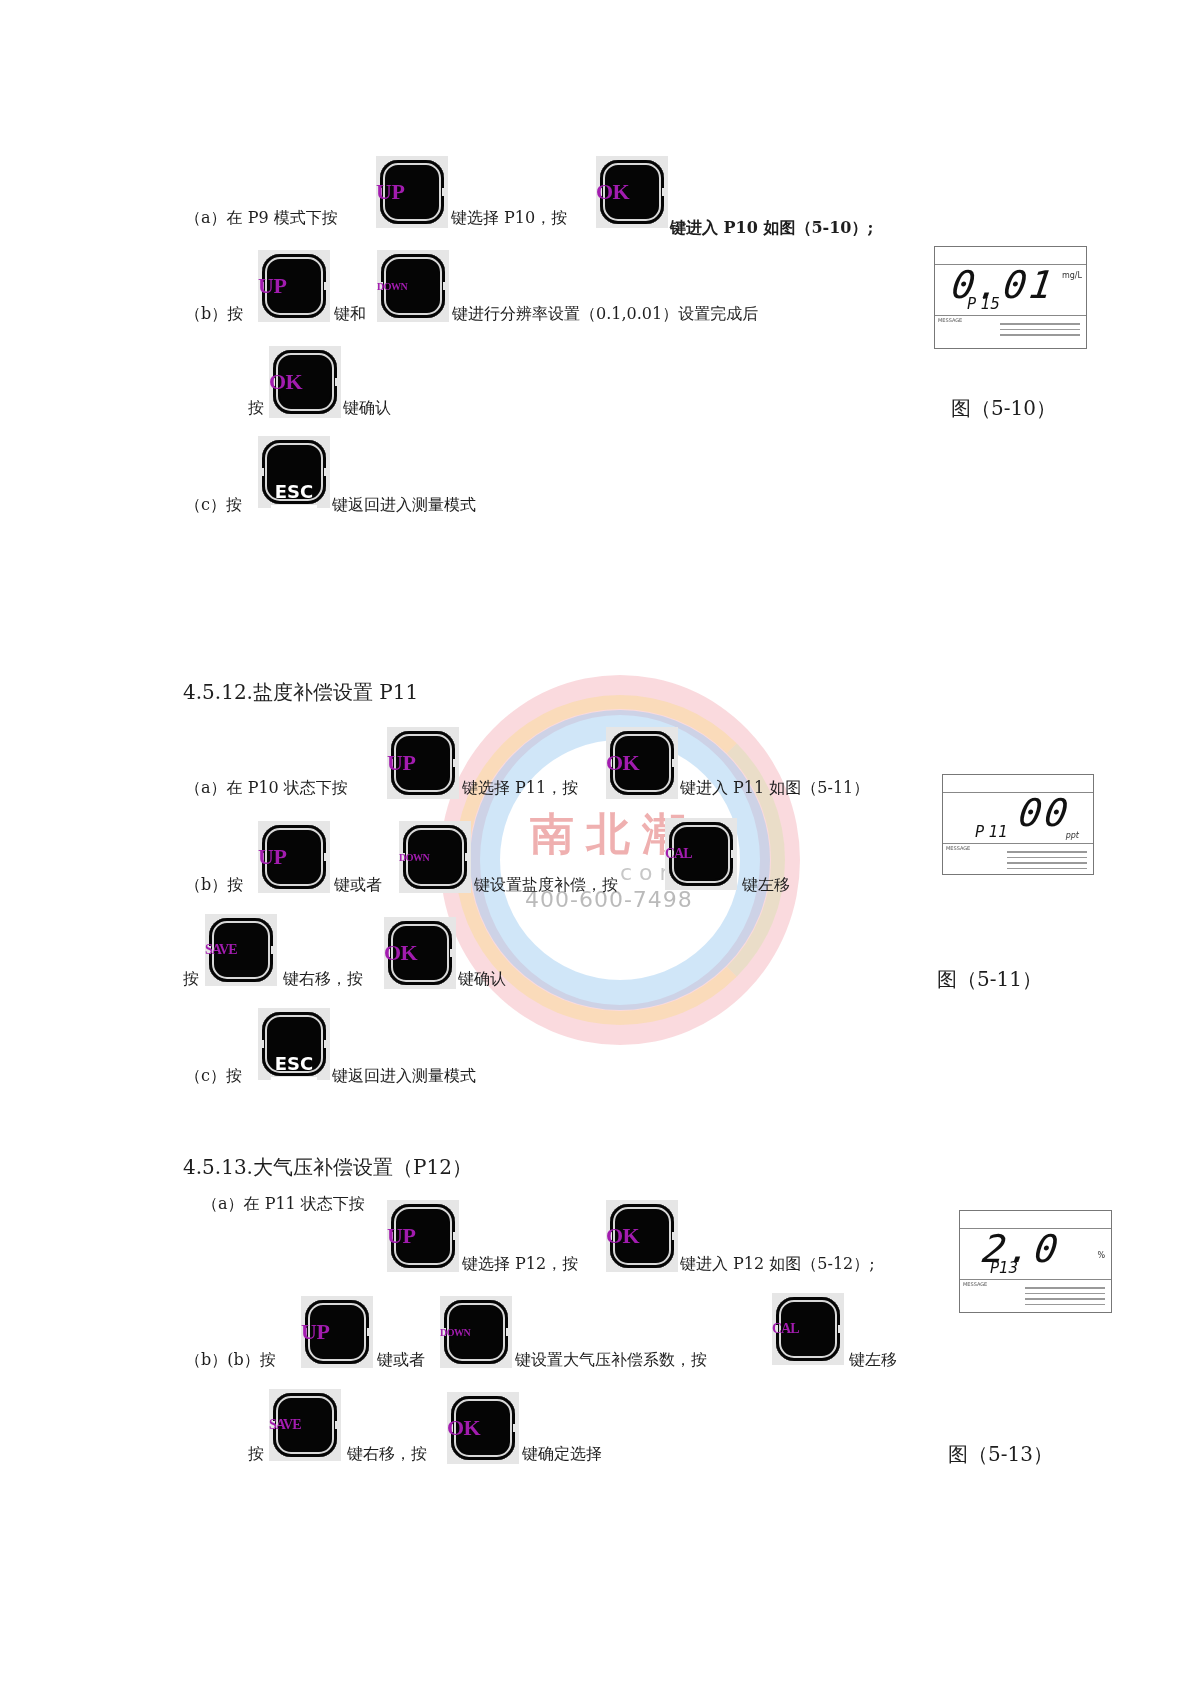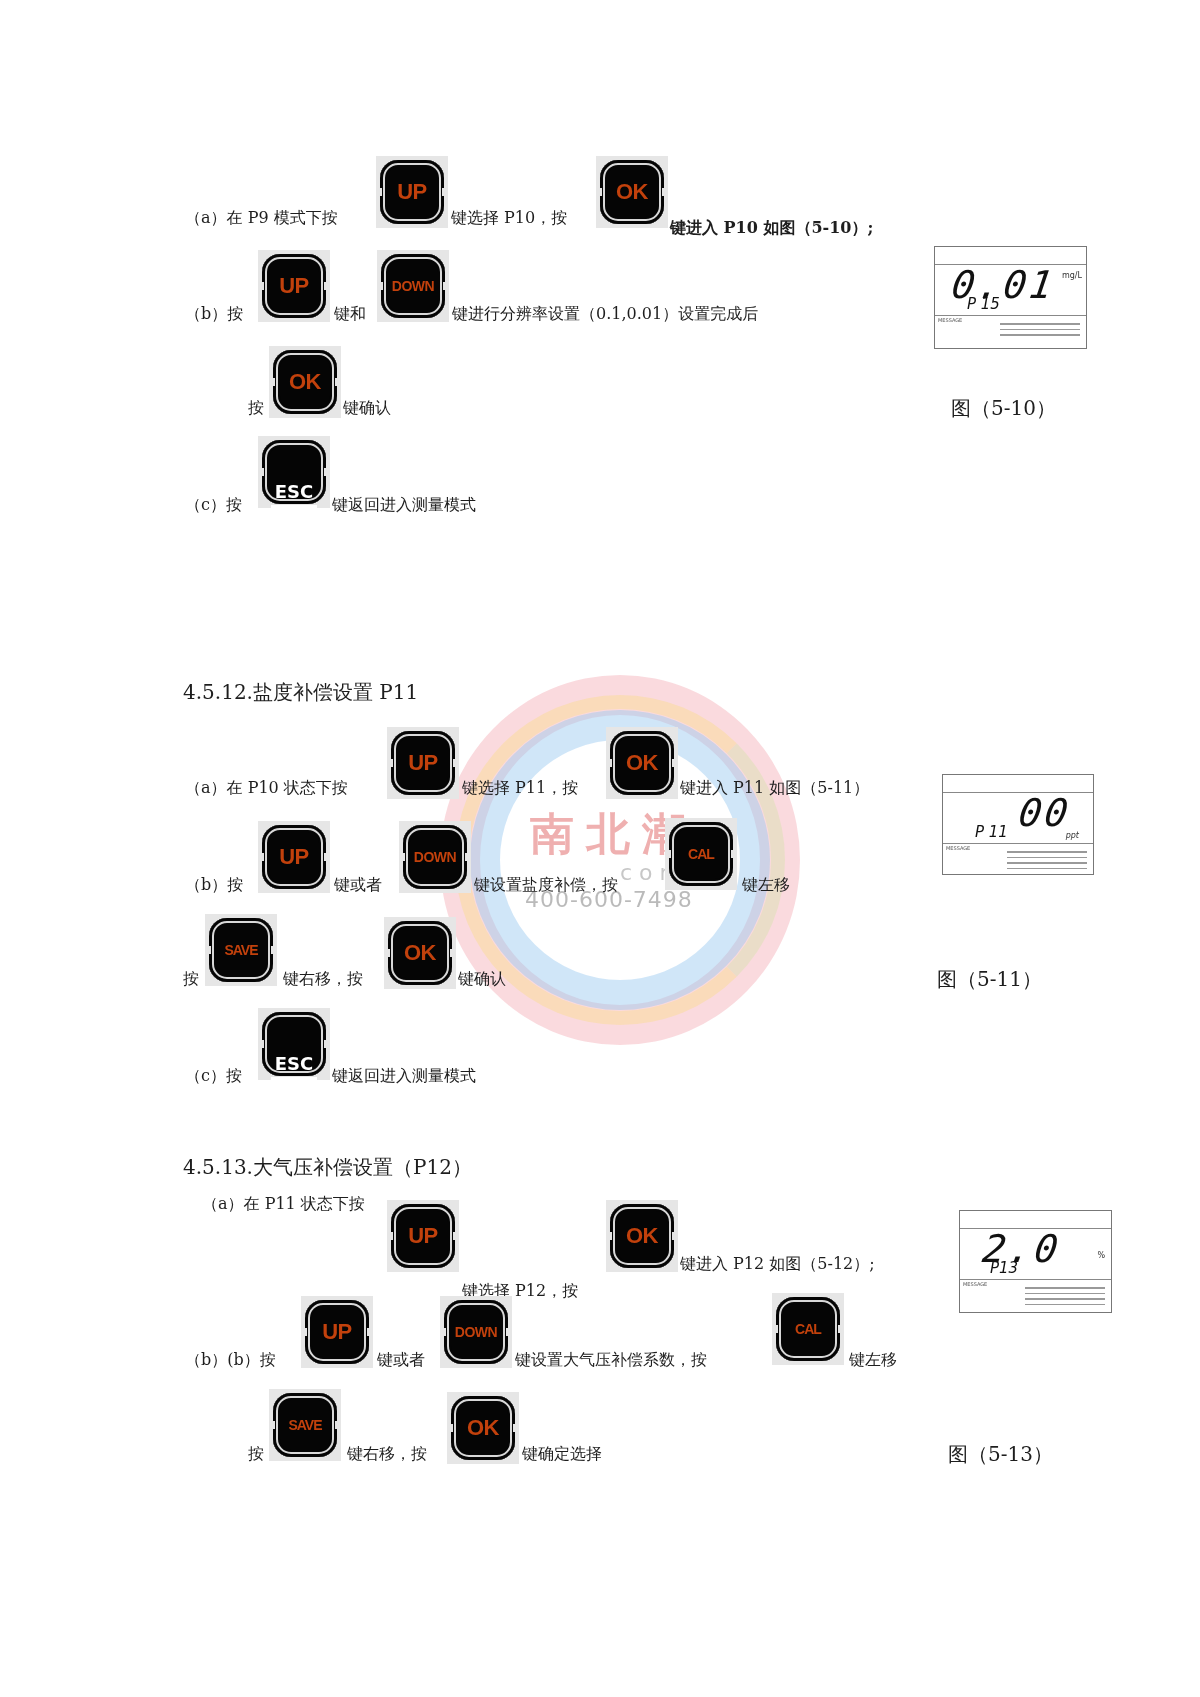--- a/index.html
+++ b/index.html
@@ -3,24 +3,24 @@
 <meta charset="utf-8">
 <style>
   html, body { margin:0; padding:0; background:#ffffff; }
   body { width:1200px; height:1697px; position:relative; overflow:hidden;
          font-family: "DejaVu Serif", "Liberation Serif", serif; color:#222; }
   .txt { position:absolute; font-size:16px; line-height:24px; white-space:nowrap; color:#1e1e1e; }
   .heading { position:absolute; font-size:20px; line-height:24px; white-space:nowrap; color:#1e1e1e; }
   .key { position:absolute; width:72px; height:72px; background:#e6e6e6; box-sizing:border-box; }
   .key .cap { position:absolute; left:4px; top:4px; right:4px; bottom:4px; background:#050505;
               border-radius:18px; box-shadow: inset 0 0 0 3px #050505, inset 0 0 0 5px #d8d8d8, inset 0 0 0 7px #050505; }
-  .key .lbl { position:absolute; left:0; right:0; top:50%; transform:translateY(-50%); text-align:center;
-              color:#c2410c; font-family:Liberation Sans, sans-serif; font-weight:bold;
+  .key .lbl { position:absolute; left:0; right:0; top:50%; transform:translateY(-50%); text-align:left;
+              color:#a21caf; font-family:Liberation Serif, serif; font-weight:bold;
               font-size:22px; letter-spacing:-0.5px; }
-  .key .lbl.small { font-size:14px; letter-spacing:-0.5px; }
+  .key .lbl.small { font-size:10px; letter-spacing:-0.5px; }
   .key .lbl.med { font-size:14px; letter-spacing:-1px; }
   .key .dual { position:absolute; left:0; right:0; top:12px; text-align:center; color:#fff;
                font-family:"DejaVu Sans", "Liberation Sans", sans-serif; font-weight:bold; font-size:18px; line-height:20px;margin-top:34px; }
   .key .dual .bar { display:block; width:46px; height:3px; background:#fff; margin:3px auto 2px; }
   .key .notch { position:absolute; width:3px; height:8px; background:#e6e6e6; top:32px; }
   .key .notch.l { left:3px; } .key .notch.r { right:3px; }
   .lcd { position:absolute; border:1px solid #777; background:#fff; box-sizing:border-box; }
   .lcd .top { position:absolute; left:0; right:0; top:0; height:17px; border-bottom:1px solid #888; }
   .lcd .mid { position:absolute; left:0; right:0; top:18px; height:50px; border-bottom:1px solid #888; }
   .lcd .val { position:absolute; right:30px; top:-2px; font-family:"DejaVu Sans Mono", "Liberation Mono", monospace;
@@ -207,21 +207,21 @@
 <div>
   <span class="heading" style="left:183px;top:1155px;">4.5.13.大气压补偿设置（P12）</span>
 
   <span class="txt" style="left:185px;top:1192px;margin-left:17px;">（a）在 P11 状态下按</span>
   <div class="key" style="left:387px;top:1200px;">
     <div class="cap"></div>
       <span class="notch l"></span>
       <span class="notch r"></span>
     <span class="lbl">UP</span>
   </div>
-  <span class="txt" style="left:462px;top:1252px;margin-top:27px;">键选择 P12，按</span>
+  <span class="txt" style="left:462px;top:1252px;">键选择 P12，按</span>
   <div class="key" style="left:606px;top:1200px;">
     <div class="cap"></div>
       <span class="notch l"></span>
       <span class="notch r"></span>
     <span class="lbl">OK</span>
   </div>
   <span class="txt" style="left:680px;top:1252px;">键进入 P12 如图（5-12）;</span>
 
   <span class="txt" style="left:185px;top:1348px;">（b）(b）按</span>
   <div class="key" style="left:301px;top:1296px;">

